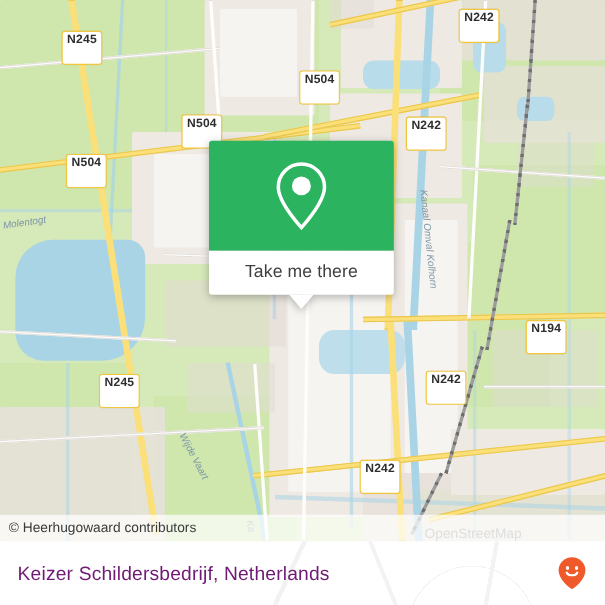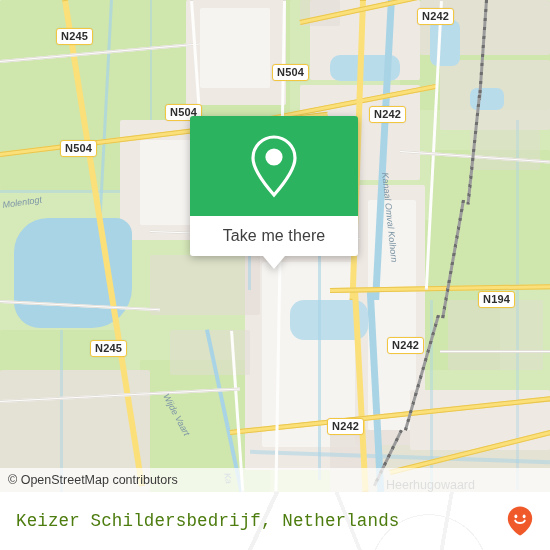--- a/index.html
+++ b/index.html
@@ -29,54 +29,54 @@
   .rail{position:absolute;background:#9b9b9b;}
   .rail::after{content:"";position:absolute;left:0;top:0;width:100%;height:100%;
       background:repeating-linear-gradient(to bottom,#6e6e6e 0 3px,transparent 3px 9px);}
 
   
   .canal{position:absolute;background:#a9d4e6;}
 
   
   .shield{position:absolute;background:#fff;border:1.6px solid #f2c63e;border-radius:3px;
           color:#2d2d2d;font-size:11px;font-weight:700;letter-spacing:.2px;
-          padding:1px 4px 2px;line-height:12px;white-space:nowrap;
+          padding:1px 4px 16px;line-height:12px;white-space:nowrap;
           box-shadow:0 0 0 .5px rgba(0,0,0,.04);}
   .placelabel{position:absolute;color:#8a8a8a;font-size:12.5px;white-space:nowrap;}
   .waterlabel{position:absolute;color:#7e97a6;font-size:9px;white-space:nowrap;
           transform-origin:left top;font-style:italic;}
 
   
   #attrib{position:absolute;left:0;bottom:0;height:24px;width:100%;
           display:flex;align-items:center;background:rgba(255,255,255,.72);}
   #attrib span{font-size:12.5px;color:#3b3b3b;padding-left:8px;}
 
   
-  #card{position:absolute;left:190px;top:116px;width:168px;
+  #card{position:absolute;left:190px;top:128px;width:168px;
         filter:drop-shadow(0 2px 4px rgba(0,0,0,.28));}
   #card-top{height:100px;background:#2bb35f;border-radius:3px 3px 0 0;
         display:flex;align-items:center;justify-content:center;}
   #card-bottom{position:relative;height:40px;background:#fff;border-radius:0 0 3px 3px;
         display:flex;align-items:center;justify-content:center;}
   #card-label{font-size:16px;color:#3f3f3f;letter-spacing:.1px;}
   #card-tail{position:absolute;left:50%;top:100%;transform:translateX(-50%);
         width:0;height:0;border-left:11px solid transparent;border-right:11px solid transparent;
         border-top:13px solid #fff;}
 
   
   #footer{position:absolute;left:0;bottom:0;width:550px;height:58px;background:#fff;
         display:flex;align-items:center;justify-content:space-between;overflow:hidden;}
   #footer::before{content:"";position:absolute;left:0;top:0;width:100%;height:100%;
         background:
           linear-gradient(115deg,transparent 47.6%,#f2f2f2 47.6%,#f2f2f2 48.4%,transparent 48.4%),
           linear-gradient(68deg,transparent 62.4%,#f3f3f3 62.4%,#f3f3f3 63.1%,transparent 63.1%),
           linear-gradient(100deg,transparent 80.3%,#f3f3f3 80.3%,#f3f3f3 81%,transparent 81%),
           radial-gradient(circle at 78% 140%,transparent 58px,#f3f3f3 58px,#f3f3f3 59px,transparent 59px);
         pointer-events:none;}
-  #footer-title{position:relative;font-size:17.5px;color:#4d7c0f;padding-left:16px;letter-spacing:.15px;font-family:Liberation Mono, monospace;}
+  #footer-title{position:relative;font-size:17.5px;color:#701a75;padding-left:16px;letter-spacing:.15px;}
   #brand{position:relative;display:flex;align-items:center;padding-right:14px;}
   #brand-mark{width:26px;height:30px;margin-right:3px;}
   #brand-name{font-size:30px;font-weight:700;color:#1c1c1c;letter-spacing:-.8px;line-height:30px;}
 </style>
 </head>
 <body>
 
 <div id="app">
 
   <div id="map">
@@ -180,38 +180,38 @@
     </div>
 
     <div class="layer" id="water-labels">
         <div class="waterlabel" style="left: 2px; top: 200px; transform: rotate(-8deg);">Molentogt</div>
         <div class="waterlabel" style="left: 170px; top: 392px; transform: rotate(62deg);">Wijde Vaart</div>
         <div class="waterlabel" style="left: 390px; top: 172px; transform: rotate(84deg);">Kanaal Omval Kolhorn</div>
         <div class="waterlabel" style="left: 232px; top: 472px; transform: rotate(80deg);">Ka</div>
       </div>
 
     <div class="layer" id="place-labels">
-        <div class="placelabel" style="left: 386px; top: 478px;">Heerhugowaard</div>
+        <div class="placelabel" style="left: 386px; top: 478px;">OpenStreetMap</div>
       </div>
 
     <div class="layer" id="shield-layer">
         <div class="shield" style="left: 56px; top: 28px;">N245</div>
         <div class="shield" style="left: 272px; top: 64px;">N504</div>
         <div class="shield" style="left: 165px; top: 104px;">N504</div>
         <div class="shield" style="left: 417px; top: 8px;">N242</div>
         <div class="shield" style="left: 369px; top: 106px;">N242</div>
         <div class="shield" style="left: 60px; top: 140px;">N504</div>
         <div class="shield" style="left: 478px; top: 291px;">N194</div>
         <div class="shield" style="left: 90px; top: 340px;">N245</div>
         <div class="shield" style="left: 387px; top: 337px;">N242</div>
         <div class="shield" style="left: 327px; top: 418px;">N242</div>
       </div>
 
     <div id="attrib">
-      <span>© OpenStreetMap contributors</span>
+      <span>© Heerhugowaard contributors</span>
     </div>
   </div>
 
   <div id="card">
     <div id="card-top">
       <svg width="56" height="68" viewBox="0 0 56 68">
         <path d="M28 5 C16.4 5 7 14.4 7 26 C7 38.5 21 55 28 63 C35 55 49 38.5 49 26 C49 14.4 39.6 5 28 5 Z" fill="none" stroke="#ffffff" stroke-width="3.2"></path>
         <circle cx="28" cy="25" r="8.6" fill="#ffffff"></circle>
       </svg>
     </div>

